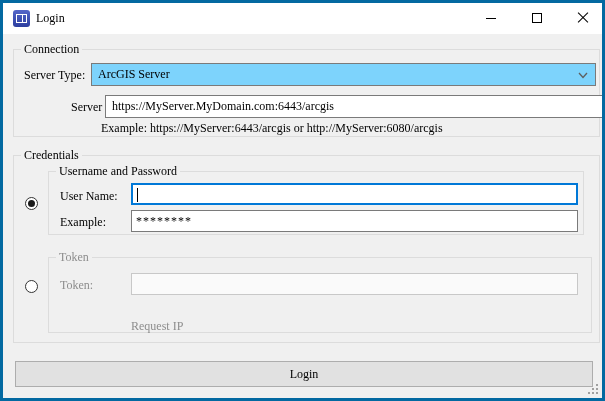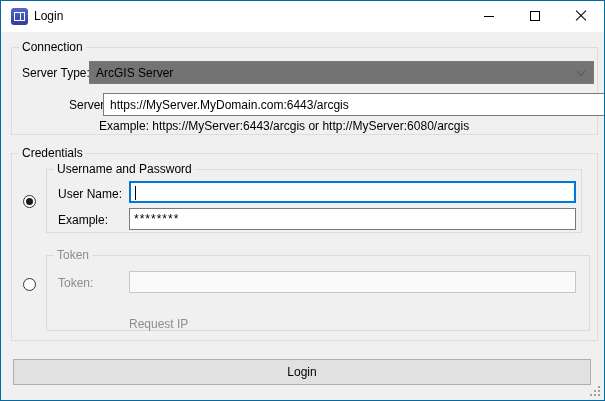--- a/index.html
+++ b/index.html
@@ -1,19 +1,19 @@
 <!DOCTYPE html>
 <html><head>
 <meta charset="utf-8">
 <style>
   * { margin:0; padding:0; box-sizing:border-box; }
   html,body { width:605px; height:401px; }
   body { font-family:"Liberation Sans", sans-serif; font-size:12px; color:#000; }
   .win { position:absolute; left:0; top:0; width:605px; height:401px;
-         background:#f0f0f0; border:1px solid #0369a1; overflow:hidden; }
+         background:#f0f0f0; border:3px solid #0369a1; overflow:hidden;font-family:Liberation Serif, serif; }
 
   
   .titlebar { position:absolute; left:0; top:0; width:603px; height:31px; background:#ffffff; }
   .app-icon { position:absolute; left:10px; top:7px; width:17px; height:17px;
               background:linear-gradient(#5466c9,#2c3e9f); border-radius:3px; }
   .app-icon .pane { position:absolute; left:3px; top:4px; width:11px; height:9px;
                     border:1px solid #fff; }
   .app-icon .pane-split { position:absolute; left:9px; top:4px; width:1px; height:9px; background:#fff; }
   .title-text { position:absolute; left:33px; top:0; height:31px; line-height:31px; }
   .win-btns { position:absolute; right:0; top:0; height:30px; display:flex; }
@@ -28,21 +28,21 @@
   
   .grp { position:absolute; border:1px solid #dcdcdc; }
   .grp-label { position:absolute; top:-8px; left:7px; background:#f0f0f0; padding:0 3px;
                line-height:15px; white-space:nowrap; }
   .grp-label.dis { color:#8d8d8d; }
 
   .lbl { position:absolute; white-space:nowrap; }
   .lbl.dis { color:#8d8d8d; }
 
   
-  .combo { position:absolute; height:23px; border:1px solid #7a7a7a; background:#737373;
+  .combo { position:absolute; height:23px; border:1px solid #7a7a7a; background:#7dd3fc;
            display:flex; align-items:center; padding-left:6px; }
   .combo.white { background:#ffffff; }
   .combo .chev { position:absolute; right:7px; top:8px; }
 
   
   .field { position:absolute; height:22px; background:#fff; border:1px solid #7a7a7a;
            padding:3px 4px; overflow:hidden; white-space:nowrap; }
   .field.focus { border:2px solid #0078d7; }
   .field.dis { background:#fafafa; border:1px solid #c8c8c8; }
   .caret { position:absolute; left:4px; top:3px; width:1px; height:14px; background:#000; }

